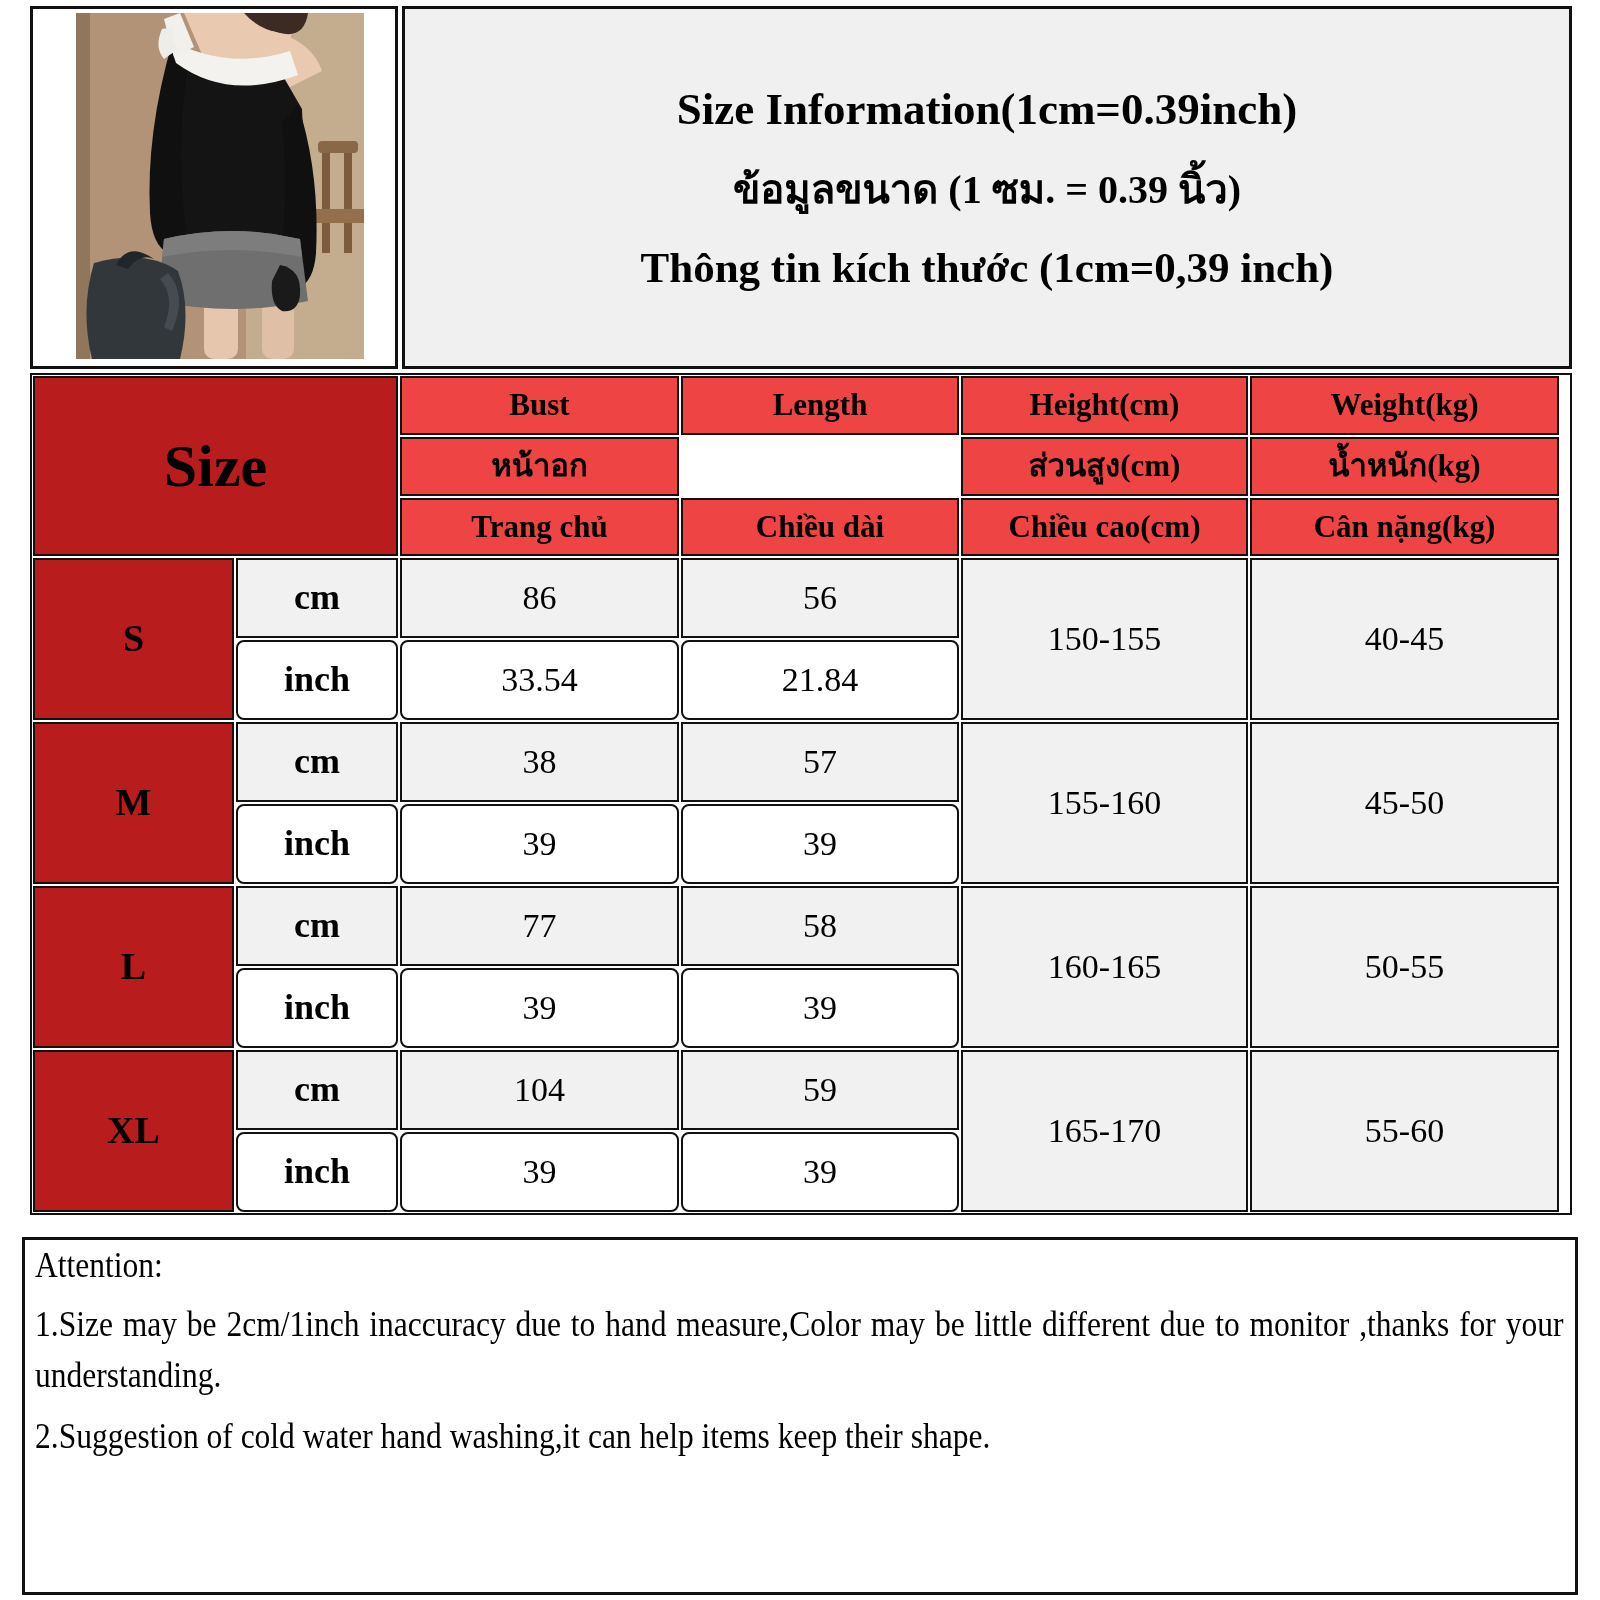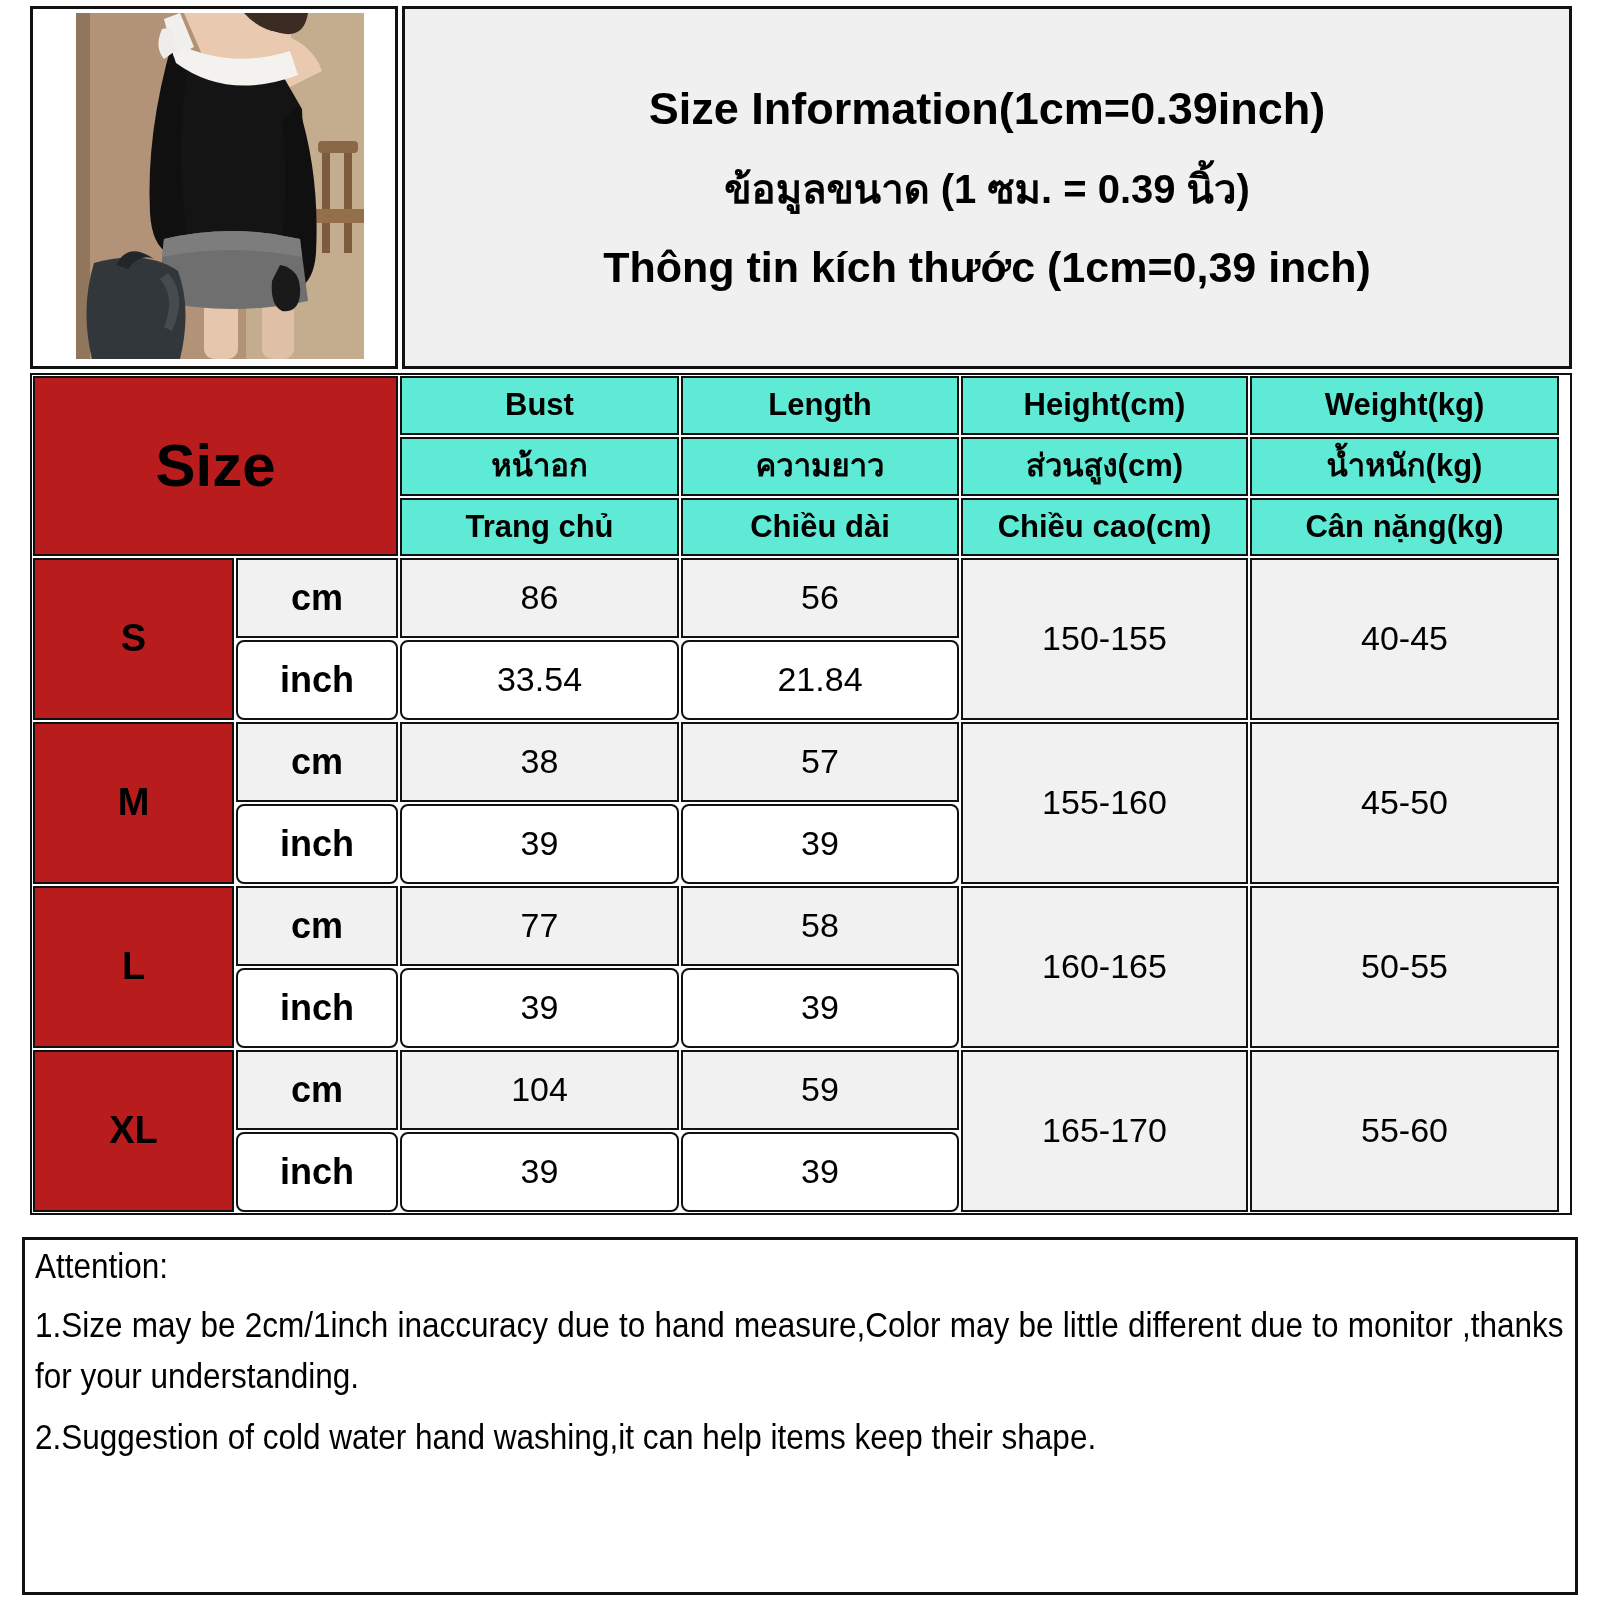--- a/index.html
+++ b/index.html
@@ -3,21 +3,21 @@
 <meta charset="utf-8">
 <style>
   * { margin: 0; padding: 0; box-sizing: border-box; }
   html, body {
     width: 1600px; height: 1600px;
     background: #ffffff;
     font-family: "Liberation Sans", "DejaVu Sans", sans-serif;
     color: #000;
     overflow: hidden;
   }
-  .page { position: relative; width: 1600px; height: 1228px; padding: 6px 28px 0 30px; }
+  .page { position: relative; width: 1600px; height: 1228px; padding: 6px 28px 0 30px; font-family: Liberation Serif, serif; }
 
   
   .top-row { display: flex; gap: 4px; height: 363px; }
   .photo-box {
     width: 368px; height: 363px; flex: 0 0 auto;
     border: 3px solid #111; background: #fff;
     display: flex; align-items: center; justify-content: center;
     padding: 4px 30px 8px 42px;
   }
   .photo-box svg { display: block; }
@@ -44,21 +44,21 @@
     padding: 1px;
   }
   .cell {
     border: 2px solid #111;
     display: flex; align-items: center; justify-content: center;
     text-align: center;
     background: #fff;
     line-height: 1.1;
   }
   .bg-dark  { background: #b91c1c; }
-  .bg-head  { background: #5eead4; }
+  .bg-head  { background: #ef4444; }
   .bg-light { background: #f1f1f1; }
   .bg-white { background: #ffffff; border-radius: 8px; }
   .size-big   { font-size: 60px; font-weight: bold; }
   .head-txt   { font-size: 31px; font-weight: bold; }
   .size-label { font-size: 38px; font-weight: bold; }
   .unit-label { font-size: 36px; font-weight: bold; }
   .val-txt    { font-size: 34px; font-weight: 400; }
 
   
   .attention-box {
@@ -140,21 +140,20 @@
   <div class="size-table">
 
     <div class="cell bg-dark size-big" style="grid-area:1/1/4/3">Size</div>
 
     <div class="cell bg-head head-txt" style="grid-area:1/3/2/4">Bust</div>
     <div class="cell bg-head head-txt" style="grid-area:1/4/2/5">Length</div>
     <div class="cell bg-head head-txt" style="grid-area:1/5/2/6">Height(cm)</div>
     <div class="cell bg-head head-txt" style="grid-area:1/6/2/7">Weight(kg)</div>
 
     <div class="cell bg-head head-txt" style="grid-area:2/3/3/4">หน้าอก</div>
-    <div class="cell bg-head head-txt" style="grid-area:2/4/3/5">ความยาว</div>
     <div class="cell bg-head head-txt" style="grid-area:2/5/3/6">ส่วนสูง(cm)</div>
     <div class="cell bg-head head-txt" style="grid-area:2/6/3/7">น้ำหนัก(kg)</div>
 
     <div class="cell bg-head head-txt" style="grid-area:3/3/4/4">Trang chủ</div>
     <div class="cell bg-head head-txt" style="grid-area:3/4/4/5">Chiều dài</div>
     <div class="cell bg-head head-txt" style="grid-area:3/5/4/6">Chiều cao(cm)</div>
     <div class="cell bg-head head-txt" style="grid-area:3/6/4/7">Cân nặng(kg)</div>
 
     <div class="cell bg-dark size-label" style="grid-area:4/1/6/2">S</div>
     <div class="cell bg-light unit-label" style="grid-area:4/2/5/3">cm</div>

